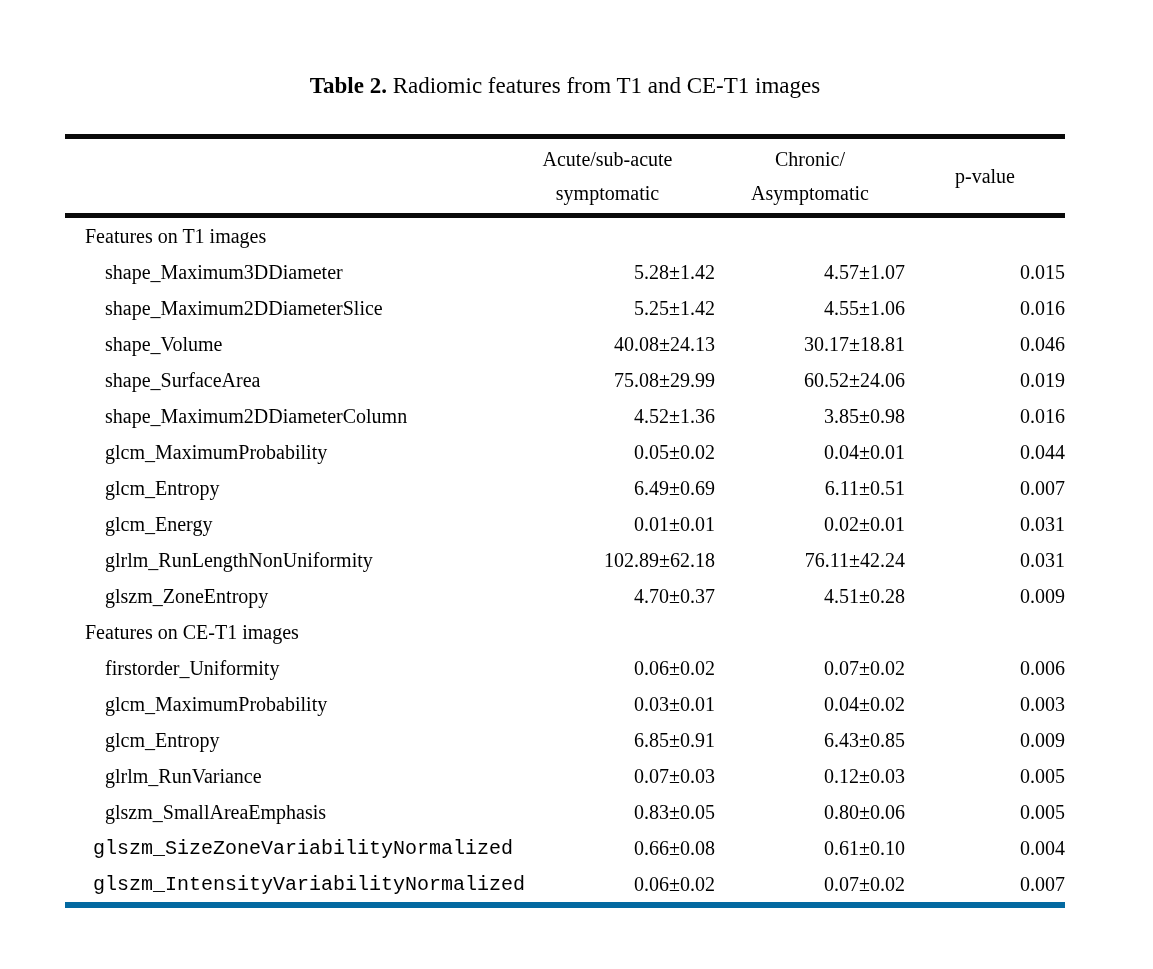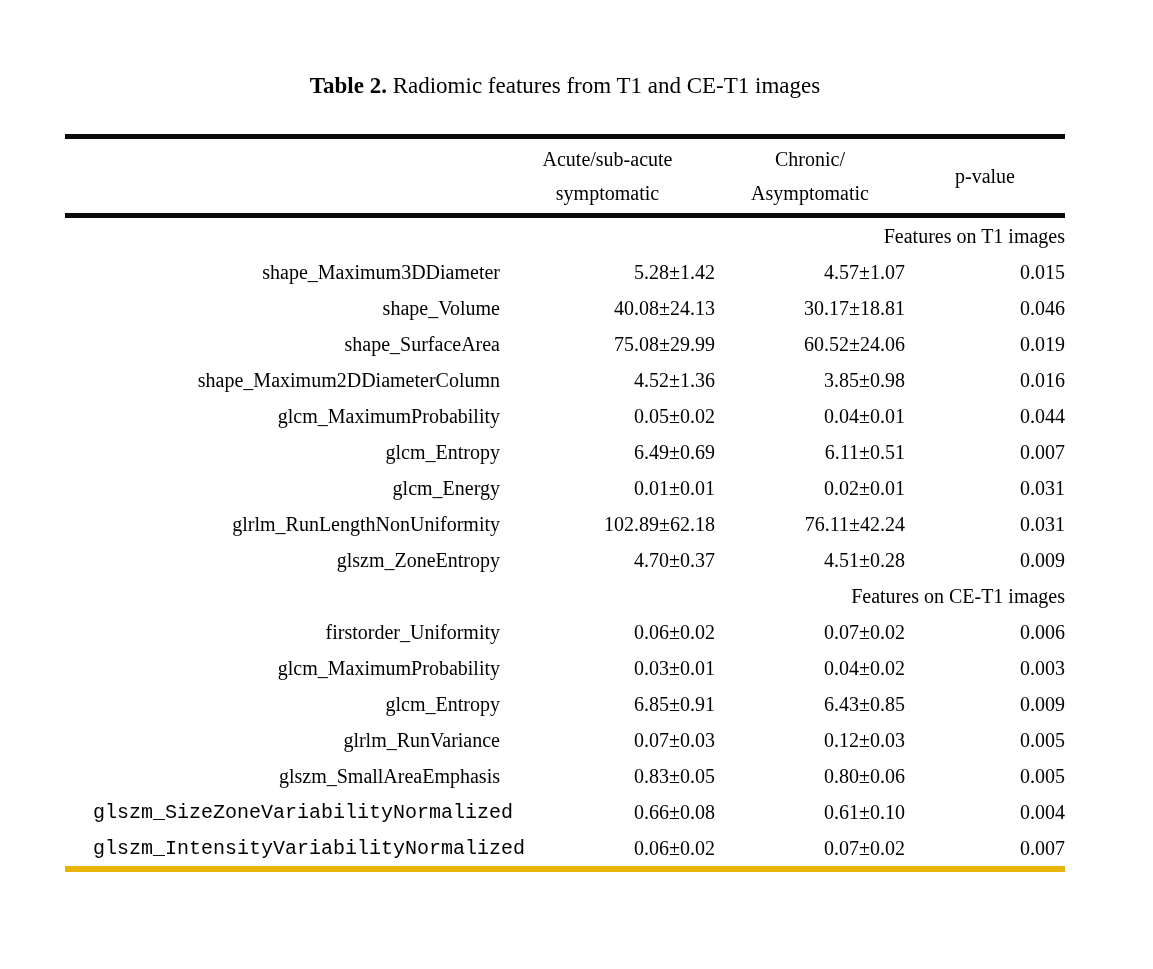--- a/index.html
+++ b/index.html
@@ -27,21 +27,21 @@
     font-size: 23px;
     line-height: 28px;
   }
   .caption .caption-label { font-weight: bold; font-family: Liberation Serif, serif; }
   table.radiomic {
     margin: 34px 0 0 65px;
     width: 1000px;
     border-collapse: collapse;
     table-layout: fixed;
     border-top: 5px solid #0a0a0a;
-    border-bottom: 6px solid #eab308;
+    border-bottom: 6px solid #0369a1;
   }
   col.c-feature { width: 435px; }
   col.c-acute   { width: 215px; }
   col.c-chronic { width: 190px; }
   col.c-pvalue  { width: 160px; }
   thead th {
     font-weight: normal;
     font-size: 20px;
     text-align: center;
     vertical-align: middle;
@@ -50,21 +50,21 @@
     padding: 0;
     border-bottom: 5px solid #0a0a0a;
   }
   tbody td {
     font-size: 20px;
     height: 36px;
     padding: 0;
     vertical-align: middle;
     white-space: nowrap;
   }
-  td.feature-cell { text-align: right; padding-left: 40px; }
+  td.feature-cell { text-align: left; padding-left: 40px; }
   tr.section-row td.feature-cell { padding-left: 20px; }
   tr.indent-small td.feature-cell { padding-left: 28px; font-family: Liberation Mono, monospace; }
   td.value-cell { text-align: right; }
 </style>
 </head>
 <body>
 
 <div class="page">
 
   <p class="caption"><span class="caption-label">Table 2.</span><span> Radiomic features from T1 and CE-T1 images</span></p>
@@ -94,20 +94,26 @@
         <tr class="section-row">
           <td class="feature-cell" colspan="4">Features on T1 images</td>
         </tr>
         <tr class="data-row">
           <td class="feature-cell">shape_Maximum3DDiameter</td>
           <td class="value-cell">5.28±1.42</td>
           <td class="value-cell">4.57±1.07</td>
           <td class="value-cell">0.015</td>
         </tr>
         <tr class="data-row">
+          <td class="feature-cell">shape_Maximum2DDiameterSlice</td>
+          <td class="value-cell">5.25±1.42</td>
+          <td class="value-cell">4.55±1.06</td>
+          <td class="value-cell">0.016</td>
+        </tr>
+        <tr class="data-row">
           <td class="feature-cell">shape_Volume</td>
           <td class="value-cell">40.08±24.13</td>
           <td class="value-cell">30.17±18.81</td>
           <td class="value-cell">0.046</td>
         </tr>
         <tr class="data-row">
           <td class="feature-cell">shape_SurfaceArea</td>
           <td class="value-cell">75.08±29.99</td>
           <td class="value-cell">60.52±24.06</td>
           <td class="value-cell">0.019</td>

